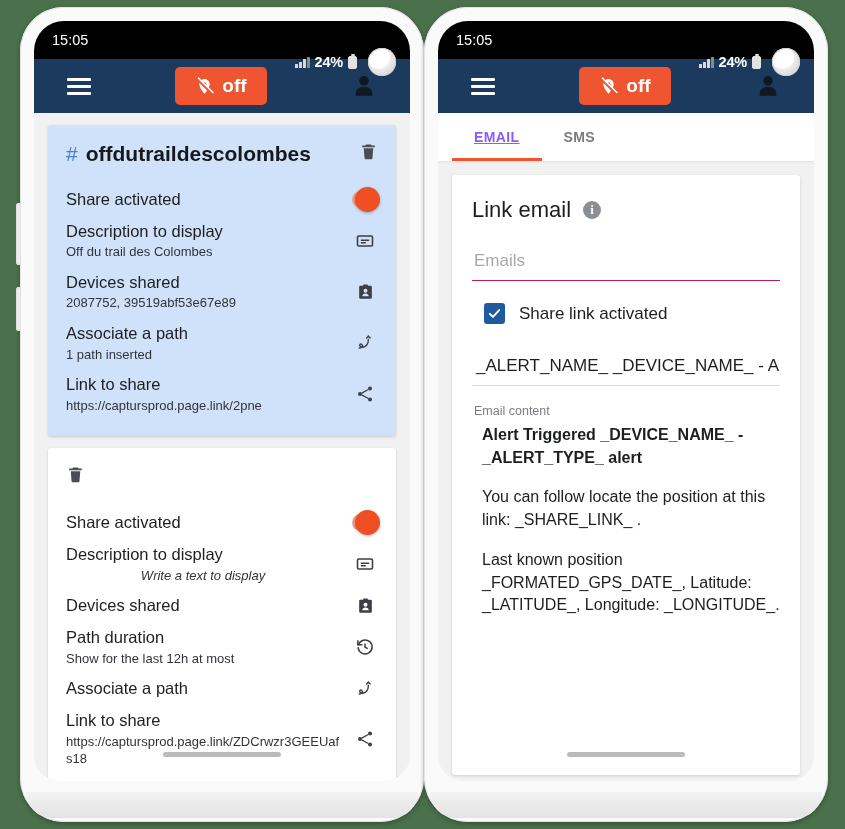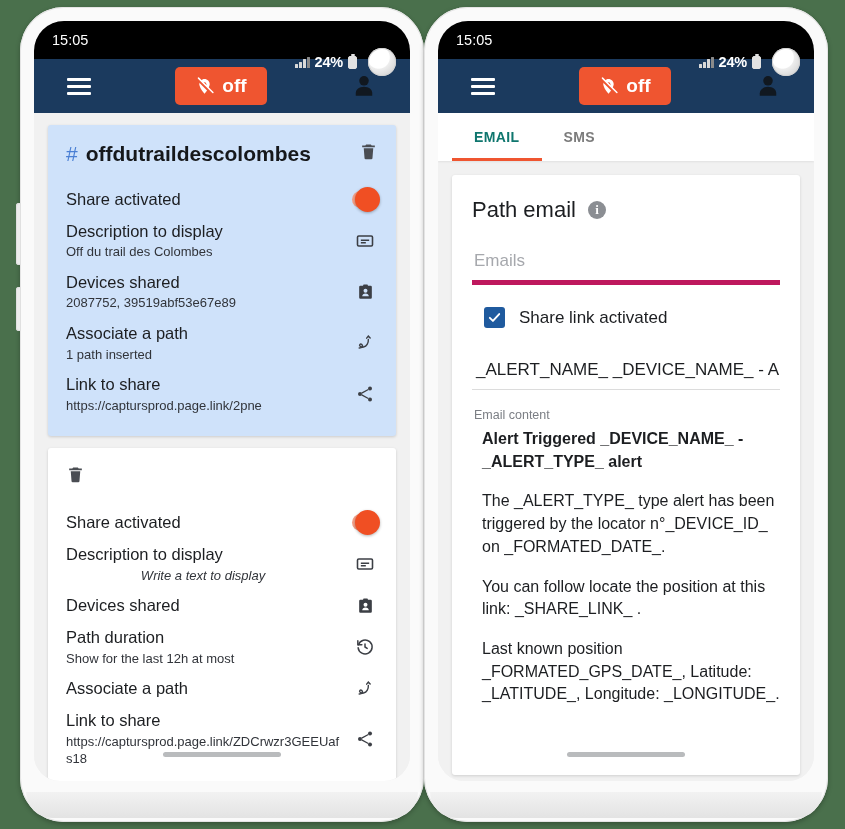--- a/index.html
+++ b/index.html
@@ -153,21 +153,21 @@
     display: flex;
     align-items: center;
     padding: 0 22px;
     font-size: 14px;
     font-weight: 700;
     letter-spacing: .4px;
     color: #7b7b7b;
     cursor: pointer;
     position: relative;
   }
-  .tab.active { color: #0f766e; }
+  .tab.active { color: #8b5cf6; text-decoration: underline; }
   .tab.active::after {
     content: "";
     position: absolute;
     left: 0; right: 0; bottom: 0;
     height: 3px;
     background: #ef5530;
   }
 
   
   .card {
@@ -265,21 +265,21 @@
     background: #8b8e93; color: #fff;
     font-size: 13px; font-weight: 700;
     display: flex; align-items: center; justify-content: center;
     font-family: "Liberation Serif", serif;
   }
 
   .field { margin-bottom: 18px; }
   .field-input {
     width: 100%;
     border: none;
-    border-bottom: 5px solid #be185d;
+    border-bottom: 1px solid #be185d;
     padding: 4px 2px 9px 2px;
     font-size: 17px;
     color: #1c1e21;
     background: transparent;
     font-family: "Liberation Sans", sans-serif;
     outline: none;
   }
   .field-input::placeholder { color: #a6a8ad; }
   .field-caption {
     font-size: 12.5px;
@@ -604,21 +604,21 @@
           <div class="tab active">
             <span>EMAIL</span>
           </div>
           <div class="tab">
             <span>SMS</span>
           </div>
         </div>
 
         <div class="form-card">
           <div class="form-head">
-            <h2>Path email</h2>
+            <h2>Link email</h2>
             <span class="info-icon">i</span>
           </div>
 
           <div class="field">
             <input class="field-input" type="text" placeholder="Emails" style="">
           </div>
 
           <div class="check-row">
             <span class="checkbox">
               <svg width="15" height="15" viewBox="0 0 24 24" fill="none" stroke="#ffffff" stroke-width="3" stroke-linecap="round" stroke-linejoin="round">
@@ -629,21 +629,20 @@
           </div>
 
           <div class="field">
             <div class="subject-value">_ALERT_NAME_ _DEVICE_NAME_ - Area entry a</div>
           </div>
 
           <div class="field">
             <div class="field-caption">Email content</div>
             <div class="mail-body">
               <p class="bold">Alert Triggered _DEVICE_NAME_ - _ALERT_TYPE_ alert</p>
-              <p>The _ALERT_TYPE_ type alert has been triggered by the locator n°_DEVICE_ID_ on _FORMATED_DATE_.</p>
               <p>You can follow locate the position at this link: _SHARE_LINK_ .</p>
               <p>Last known position _FORMATED_GPS_DATE_, Latitude: _LATITUDE_, Longitude: _LONGITUDE_.</p>
             </div>
           </div>
         </div>
 
       </div>
 
       <div class="home-bar"></div>
     </div>

